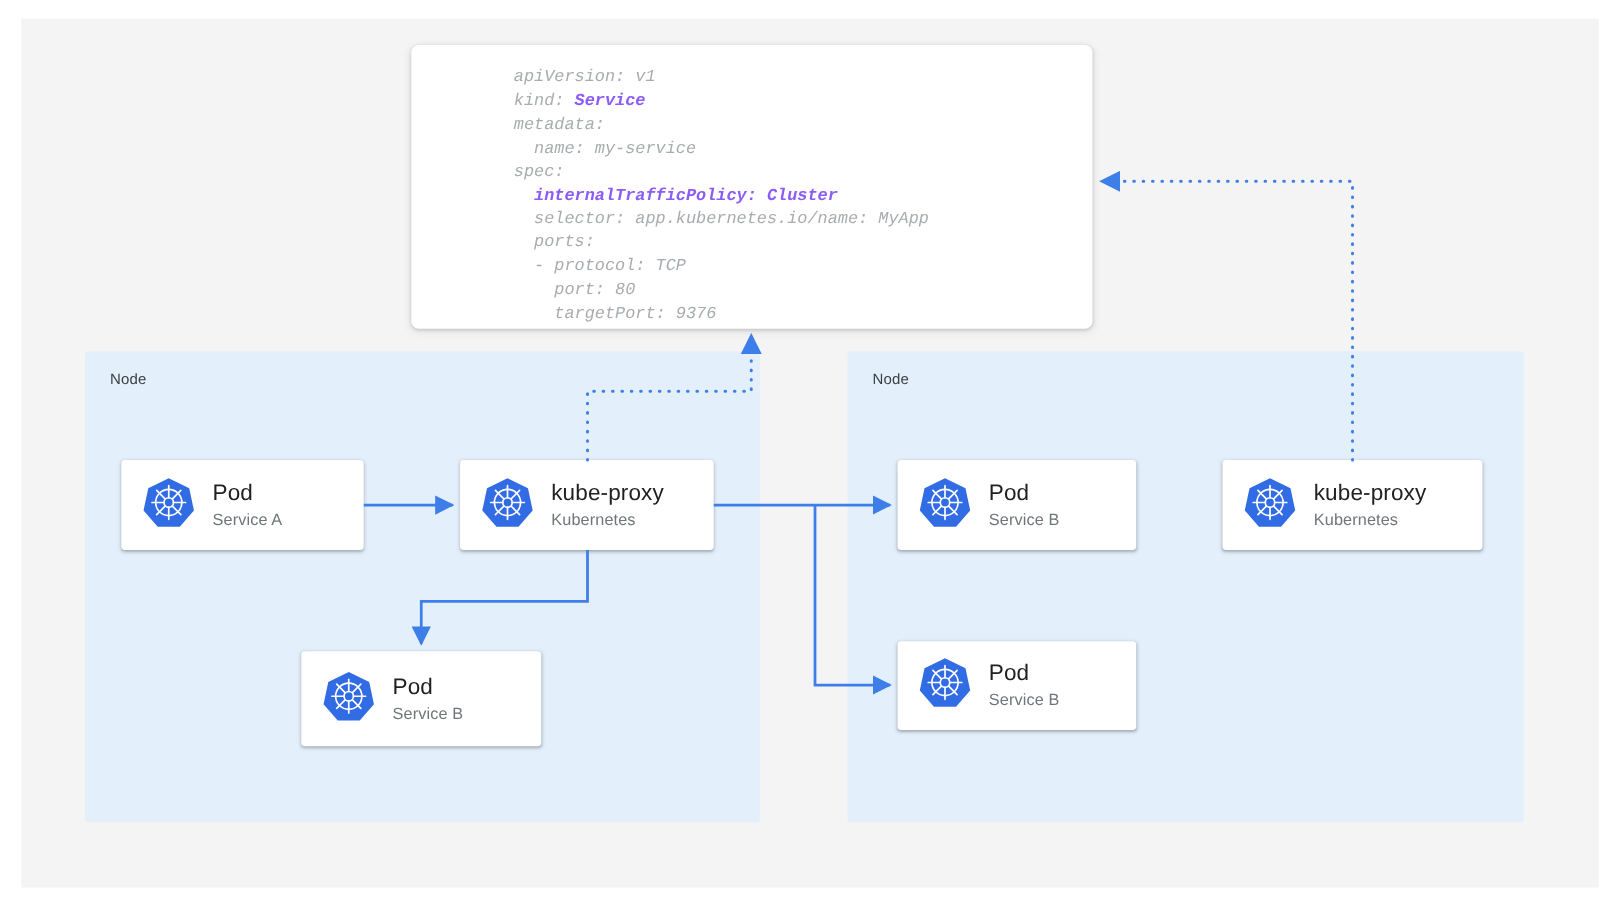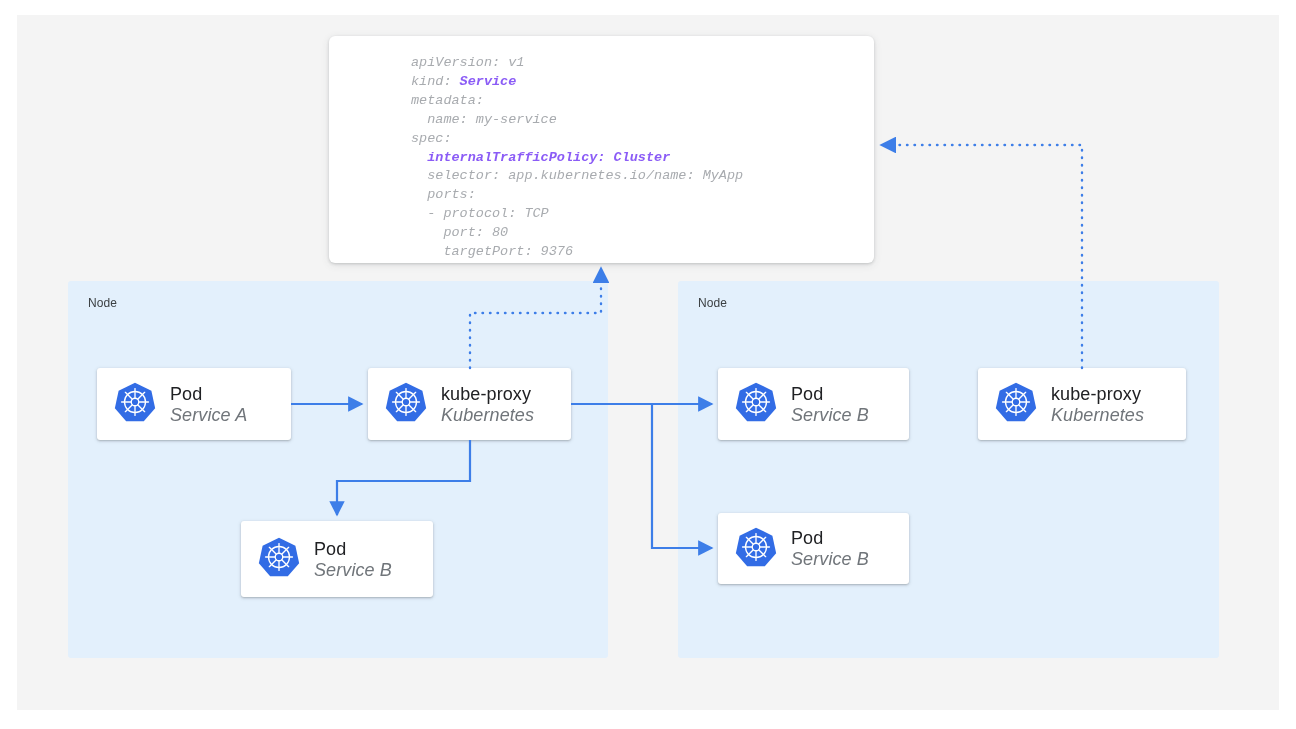--- a/index.html
+++ b/index.html
@@ -89,25 +89,24 @@
     margin-right: 14px;
   }
   .card .card-text { display: flex; flex-direction: column; justify-content: center; }
   .card .card-title {
     font-size: 18px;
     color: #202124;
     line-height: 22px;
     letter-spacing: .1px;
   }
   .card .card-sub {
-    font-size: 18px;
+    font-size: 13px;
     color: #70757a;
     line-height: 21px;
     letter-spacing: .1px;
-    font-style: italic;
   }
 
   #pod-a          { left: 97px;  top: 368px; width: 194px; height: 72px; }
   #kube-proxy-l   { left: 368px; top: 368px; width: 203px; height: 72px; }
   #pod-b-local    { left: 241px; top: 521px; width: 192px; height: 76px; }
   #pod-b-top      { left: 718px; top: 368px; width: 191px; height: 72px; }
   #pod-b-bottom   { left: 718px; top: 513px; width: 191px; height: 71px; }
   #kube-proxy-r   { left: 978px; top: 368px; width: 208px; height: 72px; }
 
   #edges {

